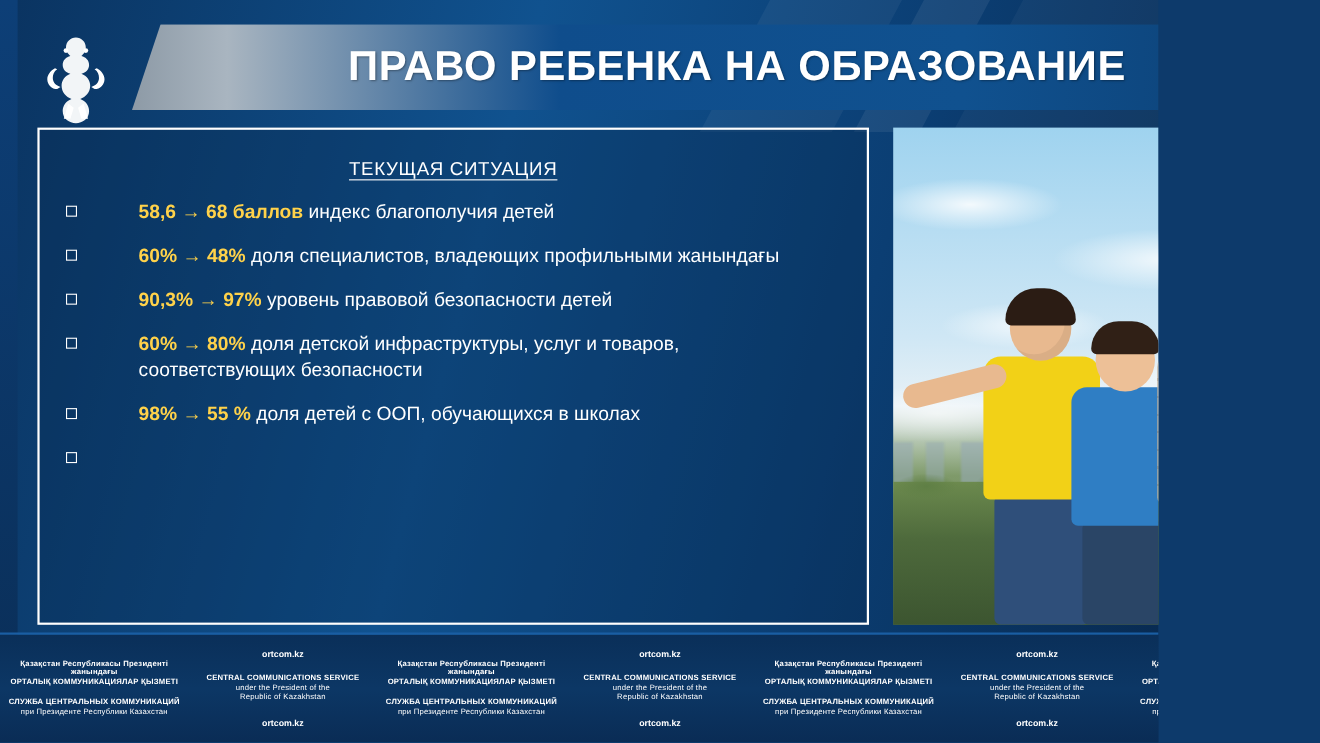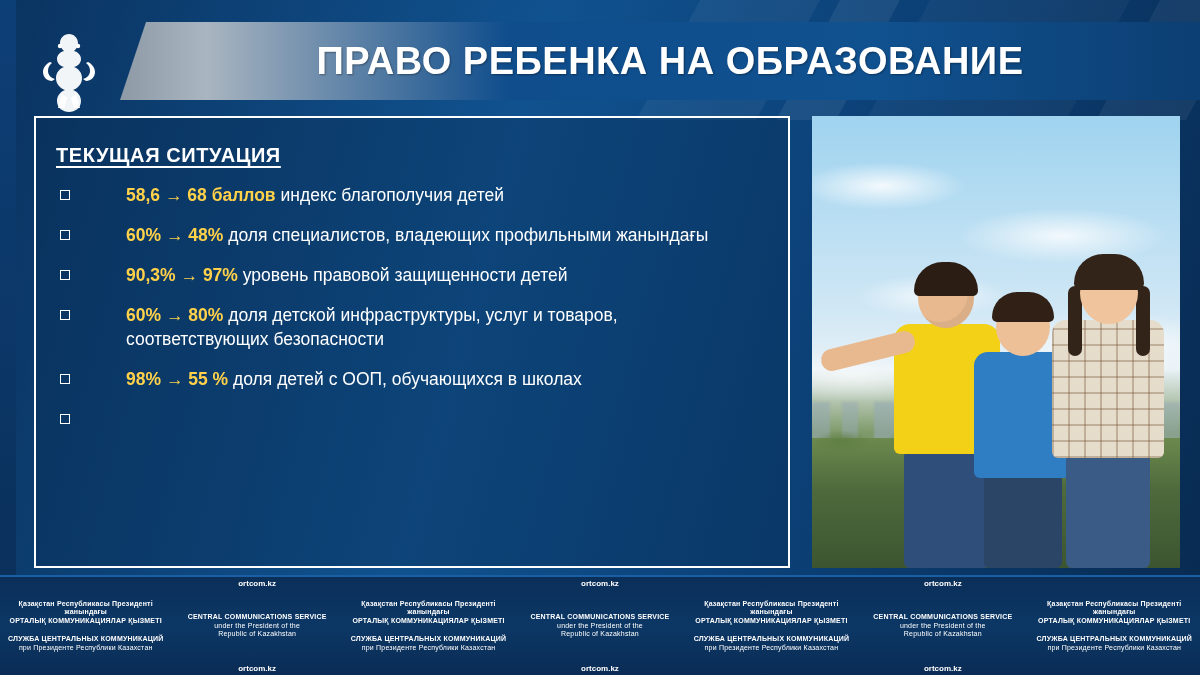--- a/index.html
+++ b/index.html
@@ -4,21 +4,21 @@
 <style>
   * { box-sizing: border-box; margin: 0; padding: 0; }
   html, body {
     width: 1200px; height: 675px;
     overflow: hidden;
     font-family: "Liberation Sans", sans-serif;
     background: #0d3a6b;
   }
   .slide {
     position: relative;
-    width: 1200px; height: 675px;
+    width: 1053px; height: 675px;
     background: linear-gradient(100deg, #0b3663 0%, #0f4a85 35%, #0a3straight 100%);
     background: linear-gradient(105deg, #0a3360 0%, #10528f 40%, #0b3e73 70%, #082a50 100%);
     overflow: hidden;
   }
   
   .band {
     position: absolute;
     top: 0;
     height: 120px;
     transform: skewX(-28deg);
@@ -59,22 +59,23 @@
   .emblem svg { width: 66px; height: 82px; }
 
   
   .content-box {
     position: absolute; left: 34px; top: 116px; width: 756px; height: 452px;
     border: 2px solid #ffffff;
     background: rgba(8,42,80,0.35);
     padding: 16px 20px 10px 20px;
   }
   .box-title {
+    text-align: center;
     color: #ffffff;
-    font-size: 20px; font-weight: bold;
+    font-size: 17px; font-weight: normal;
     letter-spacing: 0.6px;
     text-decoration: underline;
     text-underline-offset: 4px;
     margin-top: 10px; margin-bottom: 16px;
   }
   .bullet-list { padding: 0 4px; }
   .bullet-row {
     display: flex;
     align-items: flex-start;
     margin-bottom: 15px;
@@ -188,21 +189,21 @@
     padding: 4px 6px;
     gap: 9px;
   }
   .f-line { font-size: 7px; font-weight: bold; line-height: 1.25; letter-spacing: 0.2px; }
   .f-line.kz { color: #ffffff; }
   .f-line.en { color: #ffffff; font-weight: bold; }
   .f-line.en .sub { font-weight: normal; }
   .f-line.ru { color: #ffffff; }
   .f-line.ru .sub { font-weight: normal; }
   .f-site { font-size: 8px; font-weight: bold; color: #ffffff; }
-  .footer-cell.site { gap: 25px; }
+  .footer-cell.site { gap: 14px; }
 </style>
 </head>
 <body>
 
 <div class="slide">
 
   <div class="left-accent"></div>
   <div class="band band1"></div>
   <div class="band band2"></div>
   <div class="band band3"></div>
@@ -236,21 +237,21 @@
         <span class="bullet-text"><span class="hl">58,6</span> <span class="arrow">→</span> <span class="hl">68 баллов</span><span> индекс благополучия детей</span></span>
       </div>
 
       <div class="bullet-row">
         <span class="marker"></span>
         <span class="bullet-text"><span class="hl">60%</span> <span class="arrow">→</span> <span class="hl">48%</span><span> доля специалистов, владеющих профильными жанындағы</span></span>
       </div>
 
       <div class="bullet-row">
         <span class="marker"></span>
-        <span class="bullet-text"><span class="hl">90,3%</span> <span class="arrow">→</span> <span class="hl">97%</span><span> уровень правовой защищенности детей</span></span>
+        <span class="bullet-text"><span class="hl">90,3%</span> <span class="arrow">→</span> <span class="hl">97%</span><span> уровень правовой безопасности детей</span></span>
       </div>
 
       <div class="bullet-row">
         <span class="marker"></span>
         <span class="bullet-text"><span class="hl">60%</span> <span class="arrow">→</span> <span class="hl">80%</span><span> доля детской инфраструктуры, услуг и товаров, соответствующих безопасности</span></span>
       </div>
 
       <div class="bullet-row">
         <span class="marker"></span>
         <span class="bullet-text"><span class="hl">98%</span> <span class="arrow">→</span> <span class="hl">55 %</span><span> доля детей с ООП, обучающихся в школах</span></span>

